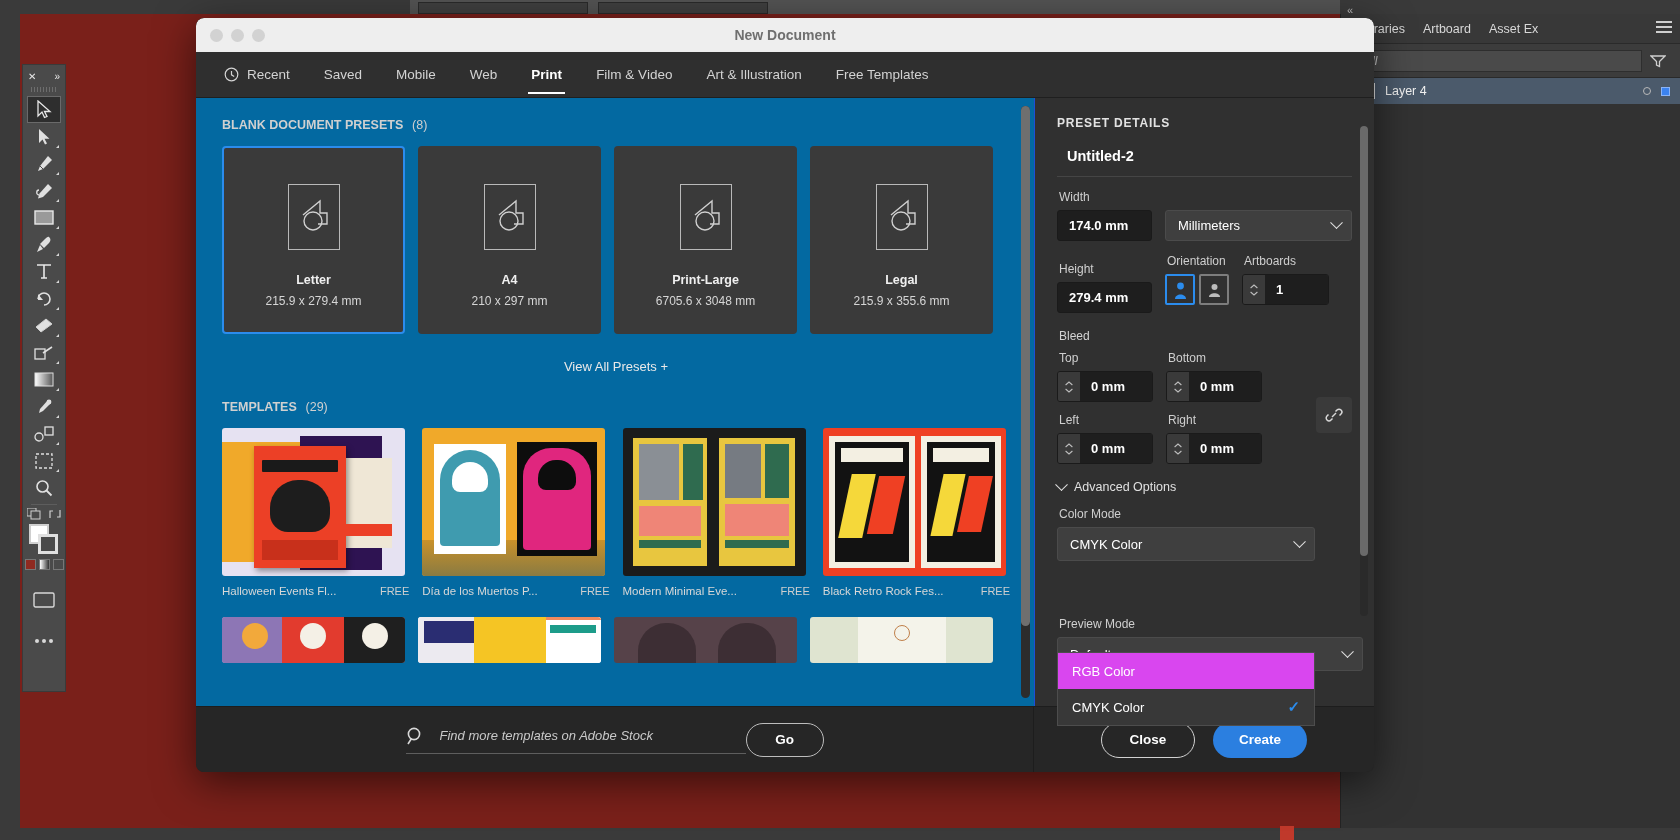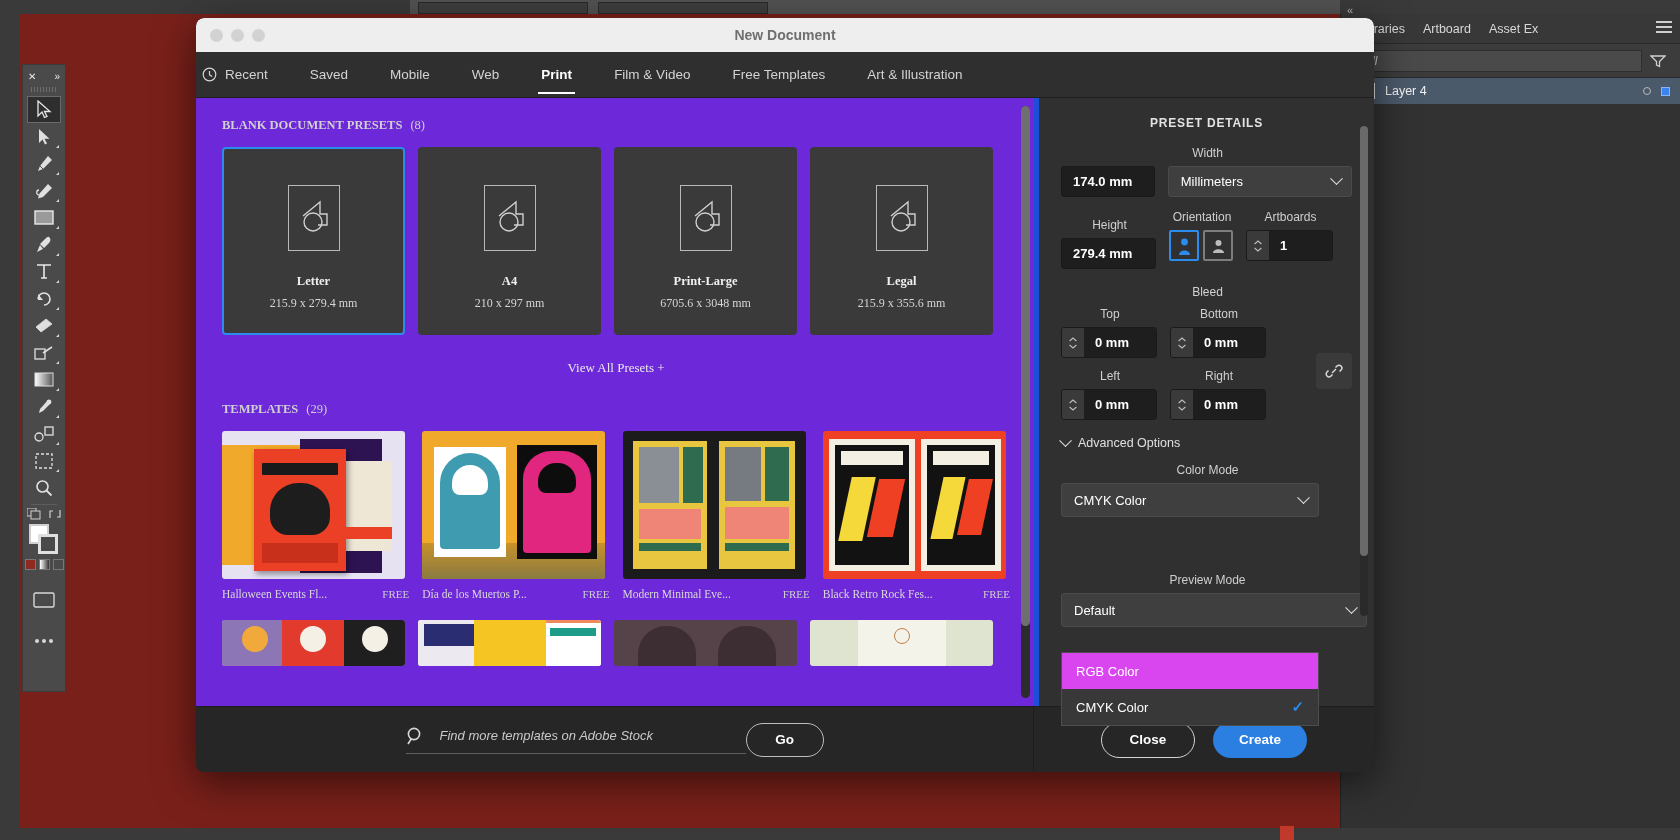--- a/index.html
+++ b/index.html
@@ -155,42 +155,41 @@
     width: 13px; height: 13px; border-radius: 50%;
     background: #d2d2d2; display: block;
   }
   .modal-title {
     position: absolute; left: 0; right: 0; text-align: center;
     font-size: 14px; color: #6f6f6f; font-weight: bold;
   }
 
   .tabbar {
     height: 46px; background: #2f2f2f;
-    display: flex; align-items: center; gap: 8px;
-    flex: 0 0 46px;
+    display: flex; align-items: center; gap: 0px;
+    padding-left: 22px; flex: 0 0 46px;
     border-bottom: 1px solid #1f1f1f;
   }
   .tab {
     position: relative; height: 46px; display: flex; align-items: center;
     padding: 0 17px; font-size: 13.5px; color: #d3d3d3; cursor: default;
   }
   .tab.first { gap: 8px; padding-left: 6px; }
   .tab.active { color: #ffffff; font-weight: bold; }
   .tab.active::after {
     content: ""; position: absolute; left: 14px; right: 14px; bottom: 4px;
     height: 2px; background: #ffffff;
   }
 
   .modal-body { flex: 1; display: flex; min-height: 0; position: relative; }
 
   
   .content {
-    flex: 1; background: #6d28d9; position: relative;
+    flex: 1; background: #0369a1; position: relative;
     overflow: hidden;
-    font-family: Liberation Serif, serif;
   }
   .content-scroll { padding: 20px 24px 0 26px; }
   .section-title {
     font-size: 12.5px; letter-spacing: .9px; color: #e6e6e6; font-weight: bold;
     margin-bottom: 14px;
   }
   .section-title span { font-weight: normal; color: #d0d0d0; letter-spacing: 0; }
 
   .preset-grid { display: flex; gap: 13px; }
   .preset-card {
@@ -230,23 +229,23 @@
     background: #2c2c2c; border-radius: 5px;
   }
   .content-sb i {
     position: absolute; left: 0; top: 0; width: 9px; height: 520px;
     background: #6f6f6f; border-radius: 5px; display: block;
   }
 
   
   .details {
     width: 340px; background: #303030; position: relative;
-    border-left: 5px solid #1d4ed8;
+    border-left: 1px solid #1d4ed8;
     padding: 18px 22px 0 22px;
-    color: #d9d9d9; font-size: 12.5px; text-align: center;
+    color: #d9d9d9; font-size: 12.5px;
   }
   .details-sb {
     position: absolute; right: 6px; top: 28px; width: 8px; bottom: 90px;
     background: #2a2a2a; border-radius: 4px;
   }
   .details-sb i {
     position: absolute; left: 0; top: 0; width: 8px; height: 430px;
     background: #6a6a6a; border-radius: 4px; display: block;
   }
   .details-title {
@@ -574,24 +573,24 @@
       <div class="tab">
           <span>Web</span>
         </div>
       <div class="tab active">
           <span>Print</span>
         </div>
       <div class="tab">
           <span>Film &amp; Video</span>
         </div>
       <div class="tab">
+          <span>Art &amp; Illustration</span>
+        </div>
+      <div class="tab">
           <span>Free Templates</span>
-        </div>
-      <div class="tab">
-          <span>Art &amp; Illustration</span>
         </div>
     </div>
 
     <div class="modal-body">
 
       <div class="content">
         <div class="content-scroll">
 
           <div class="section-title">
             <span style="font-weight:bold">BLANK DOCUMENT PRESETS</span>
@@ -753,20 +752,21 @@
             <i></i>
           </div>
       </div>
 
       <div class="details">
         <div class="details-sb">
             <i></i>
           </div>
 
         <div class="details-title">PRESET DETAILS</div>
+        <div class="docname">Untitled-2</div>
 
         <div class="fld-label">Width</div>
         <div class="row">
           <div class="input" style="width:95px;">174.0 mm</div>
           <div class="select" style="width:187px;">
             <span>Millimeters</span>
             <span class="chev"></span>
           </div>
         </div>
 

